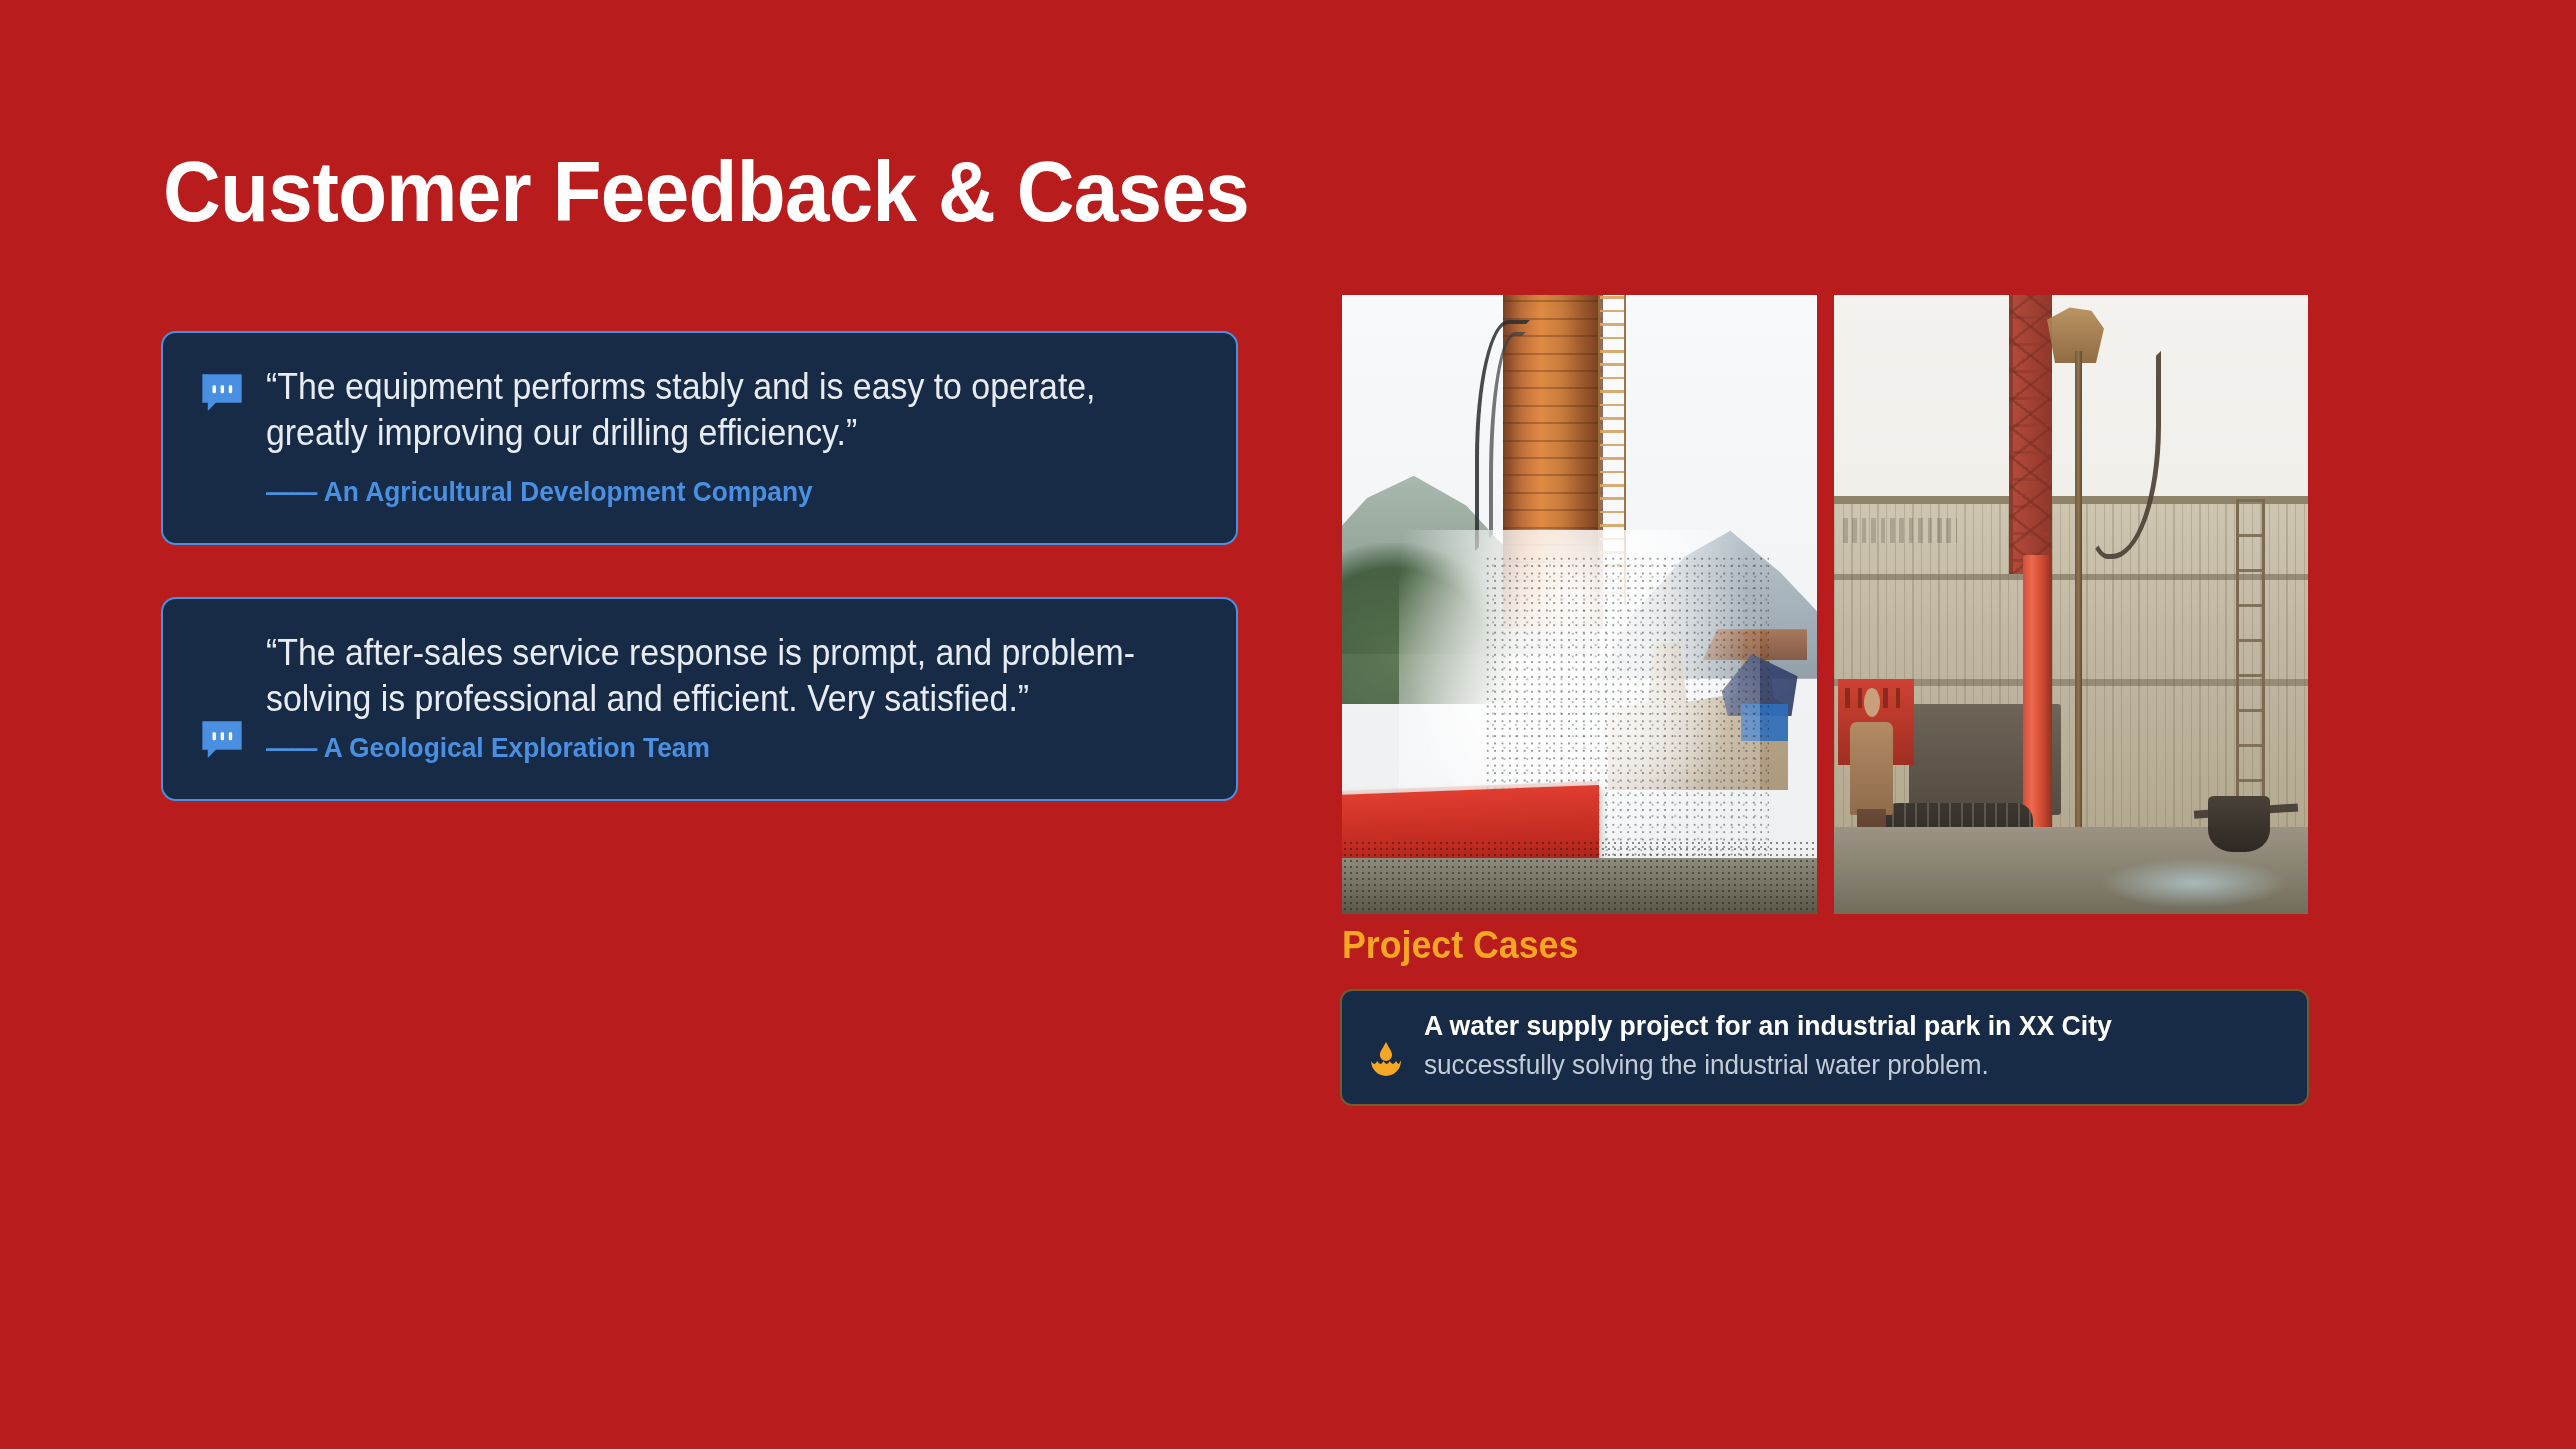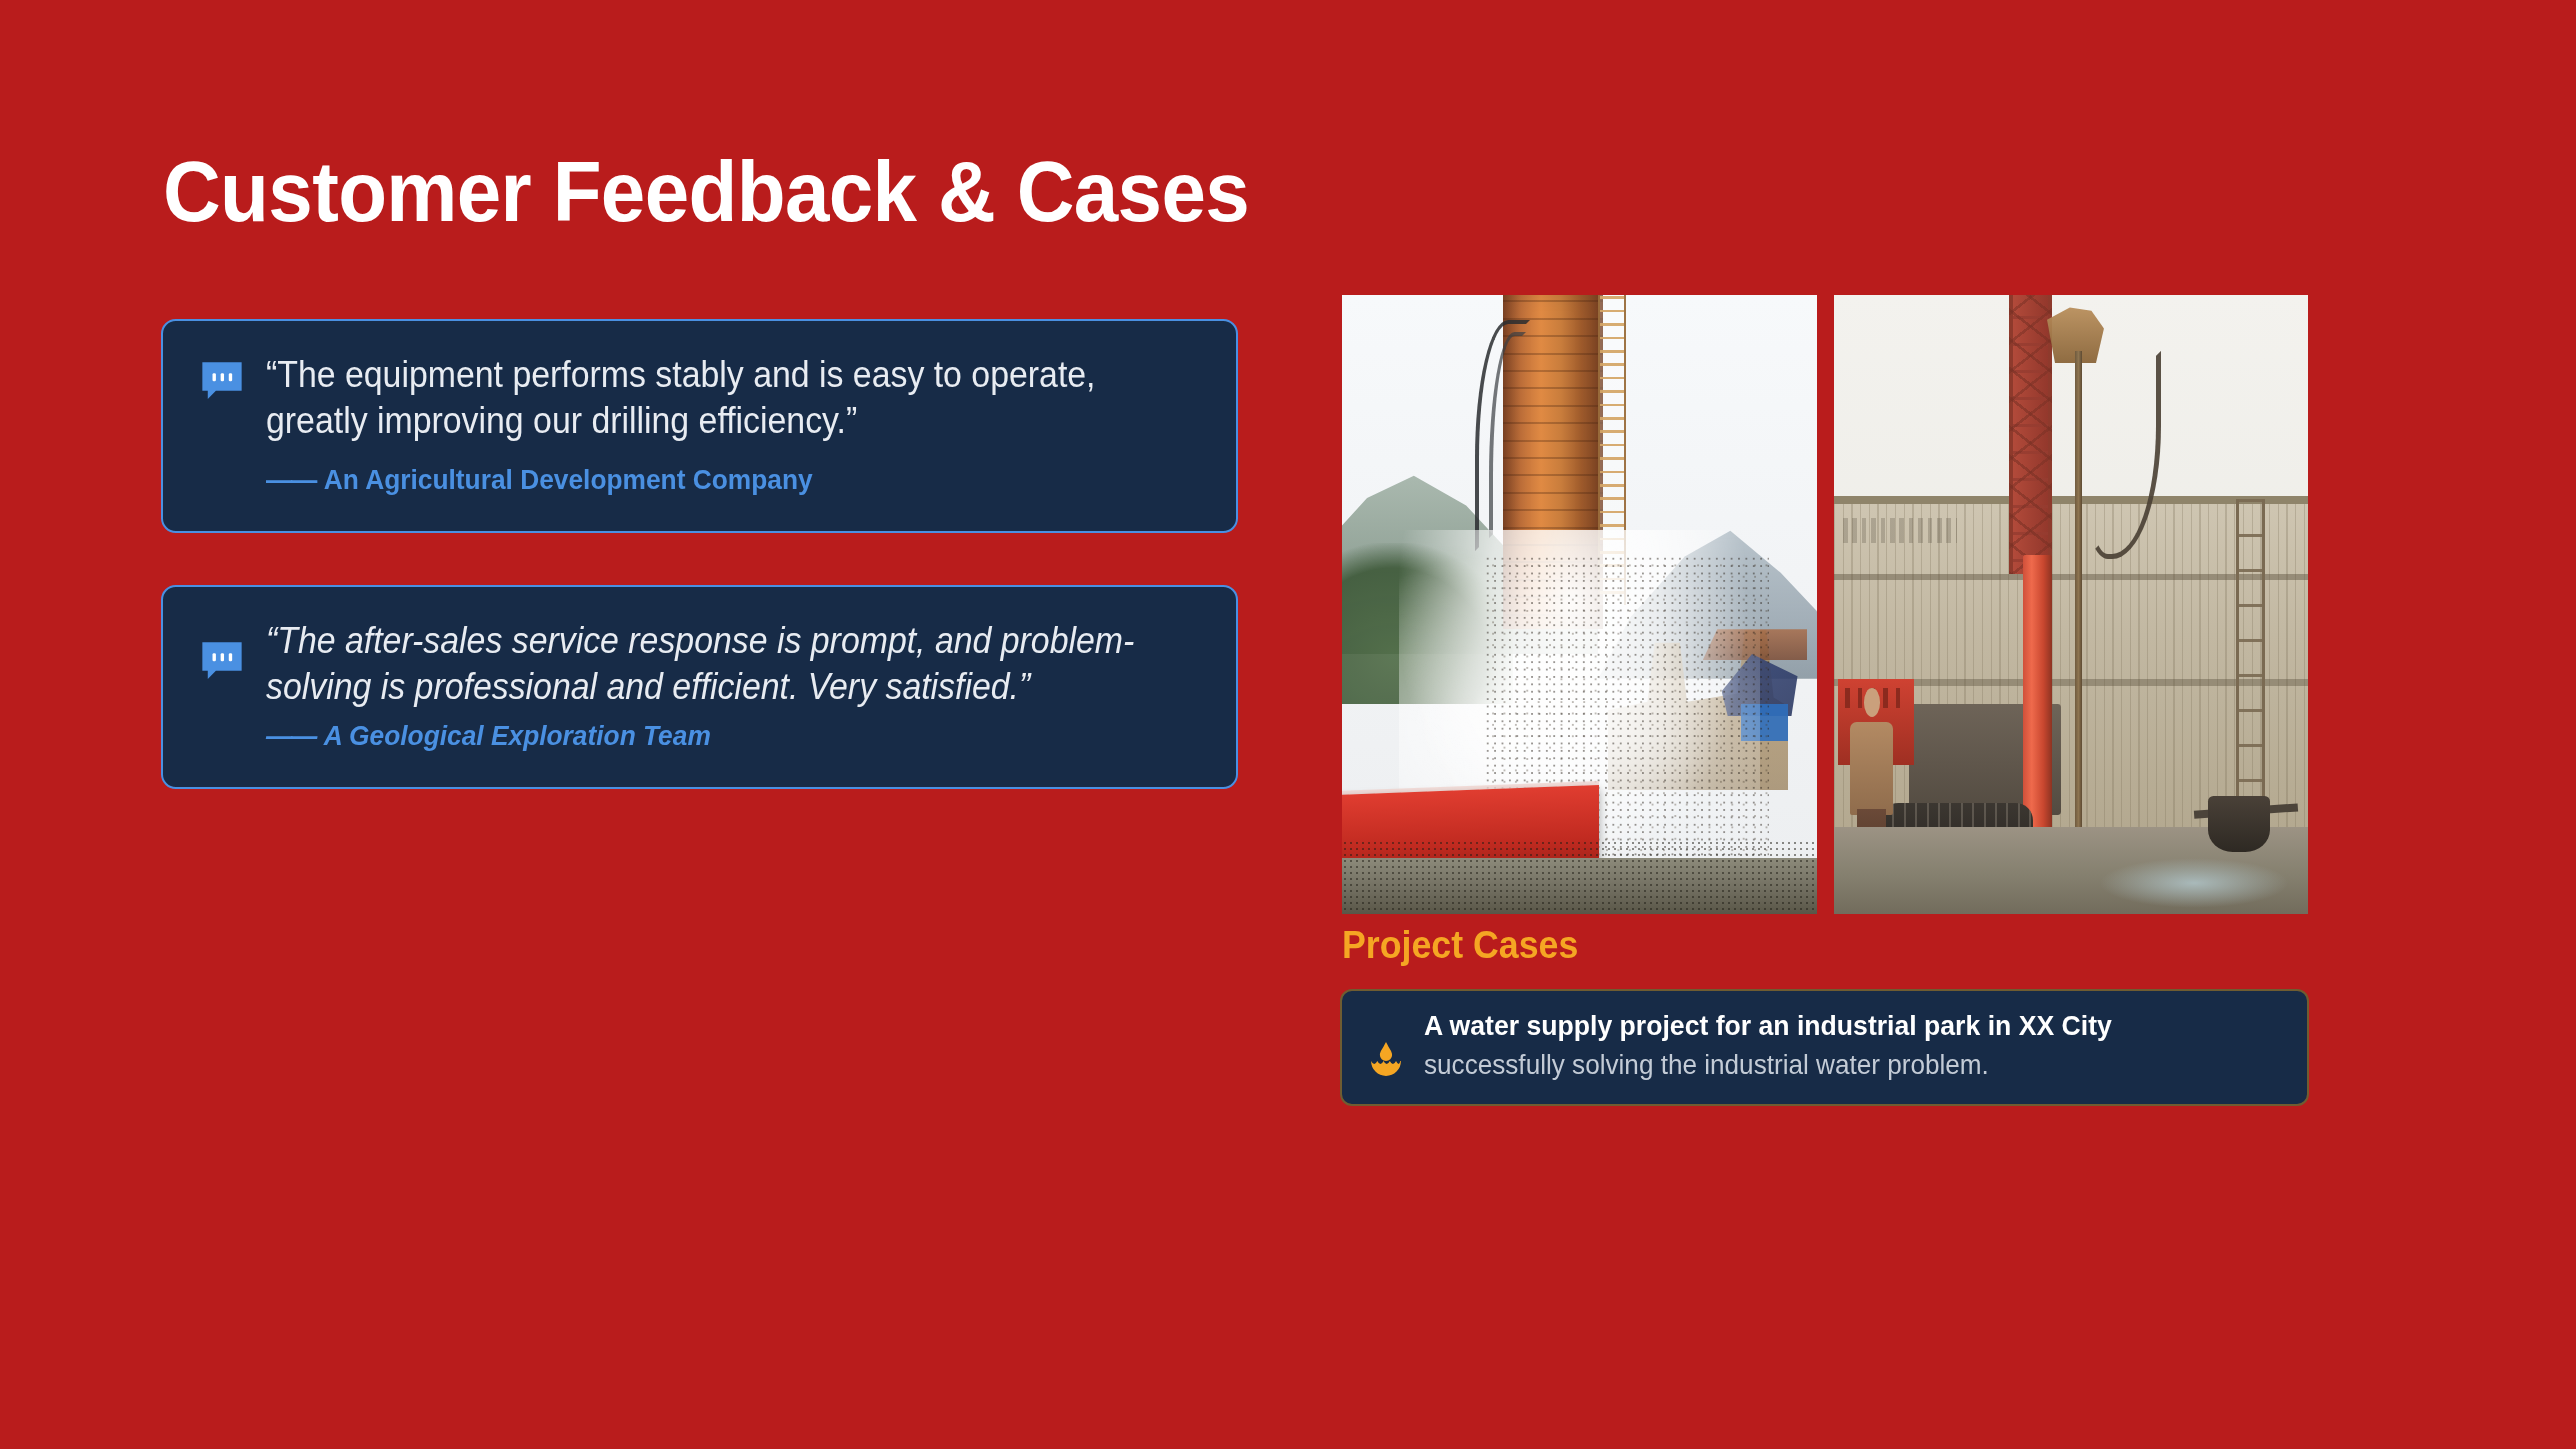--- a/index.html
+++ b/index.html
@@ -33,21 +33,21 @@
     letter-spacing: -0.7px;
     transform: scaleX(0.93);
     transform-origin: left top;
     white-space: nowrap;
   }
 
   
   .testimonials {
     position: absolute;
     left: 161px;
-    top: 319px;
+    top: 331px;
     width: 1077px;
   }
   .quote-card {
     position: relative;
     box-sizing: border-box;
     background: #172b47;
     border: 2px solid #4a90e2;
     border-radius: 14.8px;
     padding: 31px 38px 35px 38px;
   }
@@ -89,22 +89,21 @@
     transform-origin: left top;
   }
   .quote-card.second .quote-attrib {
     margin-top: 9.4px;
   }
   .attrib-dash {
     letter-spacing: -1.3px;
     margin-right: 8px;
   }
   .quote-card.second .quote-row {
-    align-items: flex-start;
-    font-style: italic;
+    align-items: flex-end;
   }
   .quote-card.second .bubble-icon {
     margin-top: 23px;
   }
 
   
   .photos {
     position: absolute;
     left: 1342px;
     top: 295px;

